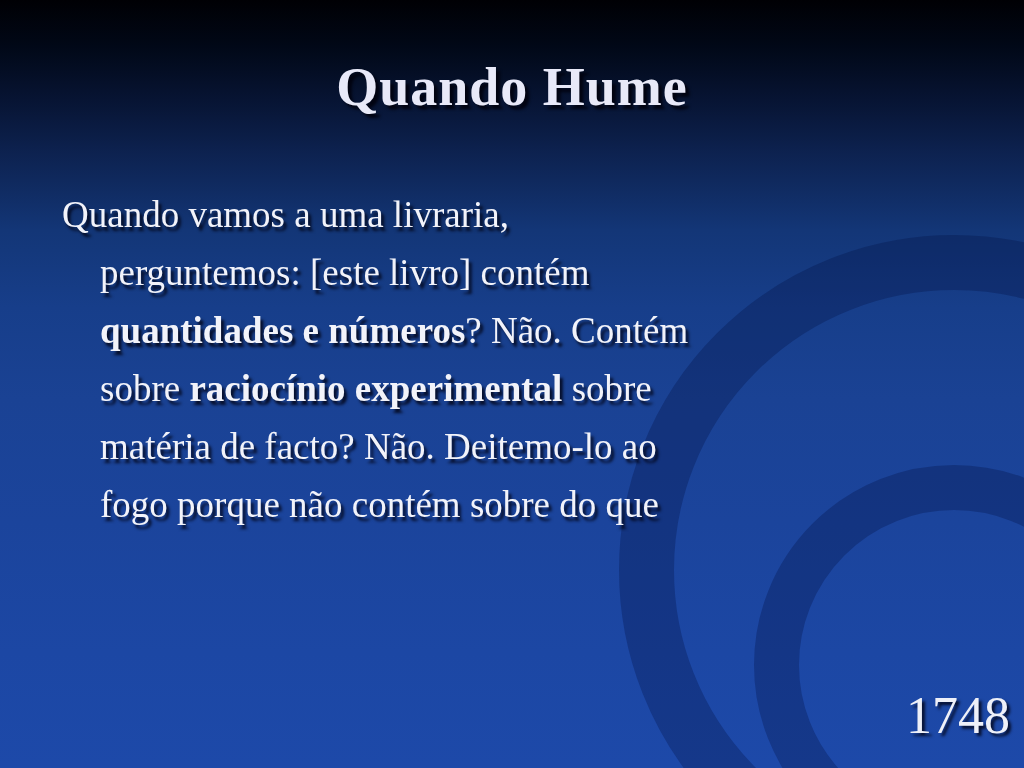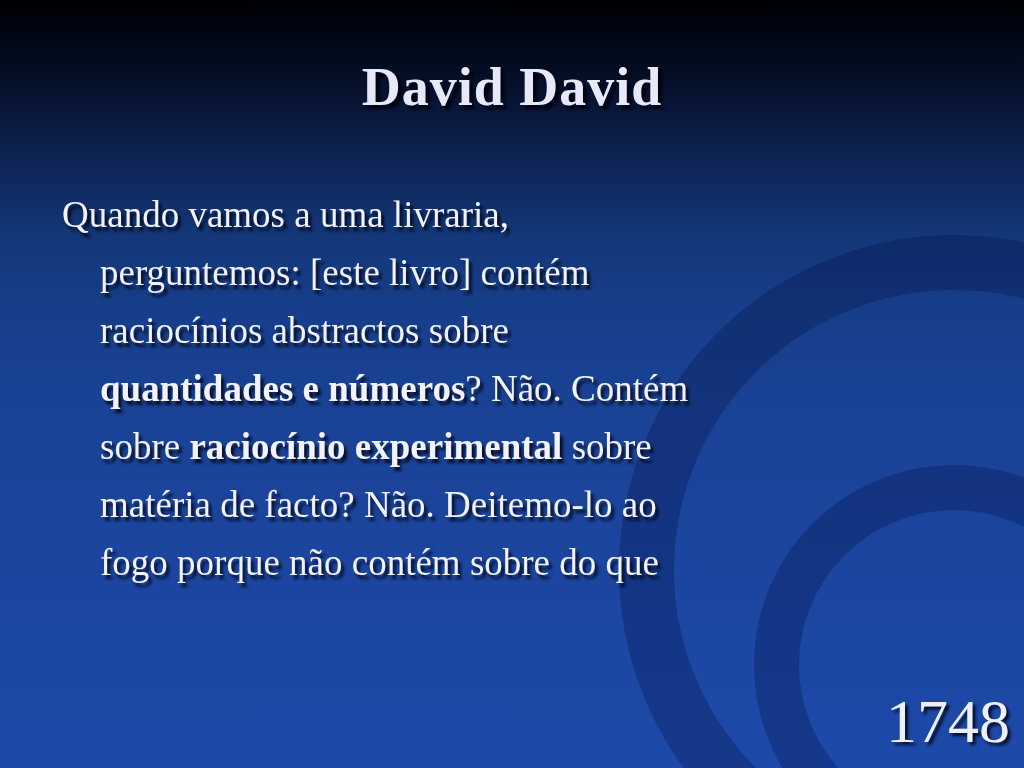--- a/index.html
+++ b/index.html
@@ -60,38 +60,37 @@
     color: #f2f3fa;
     text-shadow: 3px 4px 3px rgba(0, 0, 15, 0.8);
   }
   .body-text .line { white-space: nowrap; }
   .body-text .line.indented { padding-left: 38px; }
   .body-text .b { font-weight: bold; }
   .year {
     position: absolute;
     top: 686px;
     right: 14px;
-    font-size: 62px;
+    font-size: 52px;
     color: #eef0f8;
     text-shadow: 3px 3px 3px rgba(0, 0, 15, 0.8);
   }
 </style>
 </head>
 <body>
 
 <div class="slide">
   <div class="swirl swirl-1"></div>
   <div class="swirl swirl-2"></div>
 
-  <div class="title">David David</div>
+  <div class="title">Quando Hume</div>
 
   <div class="body-text">
       <div class="line"><span class="">Quando vamos a uma livraria,</span></div>
       <div class="line indented"><span class="">perguntemos: [este livro] contém</span></div>
-      <div class="line indented"><span class="">raciocínios abstractos sobre</span></div>
       <div class="line indented"><span class="b">quantidades e números</span><span class="">? Não. Contém</span></div>
       <div class="line indented"><span class="">sobre </span><span class="b">raciocínio experimental</span><span class=""> sobre</span></div>
       <div class="line indented"><span class="">matéria de facto? Não. Deitemo-lo ao</span></div>
       <div class="line indented"><span class="">fogo porque não contém sobre do que</span></div>
     </div>
 
   <div class="year">1748</div>
 </div>
 
 </body></html>

